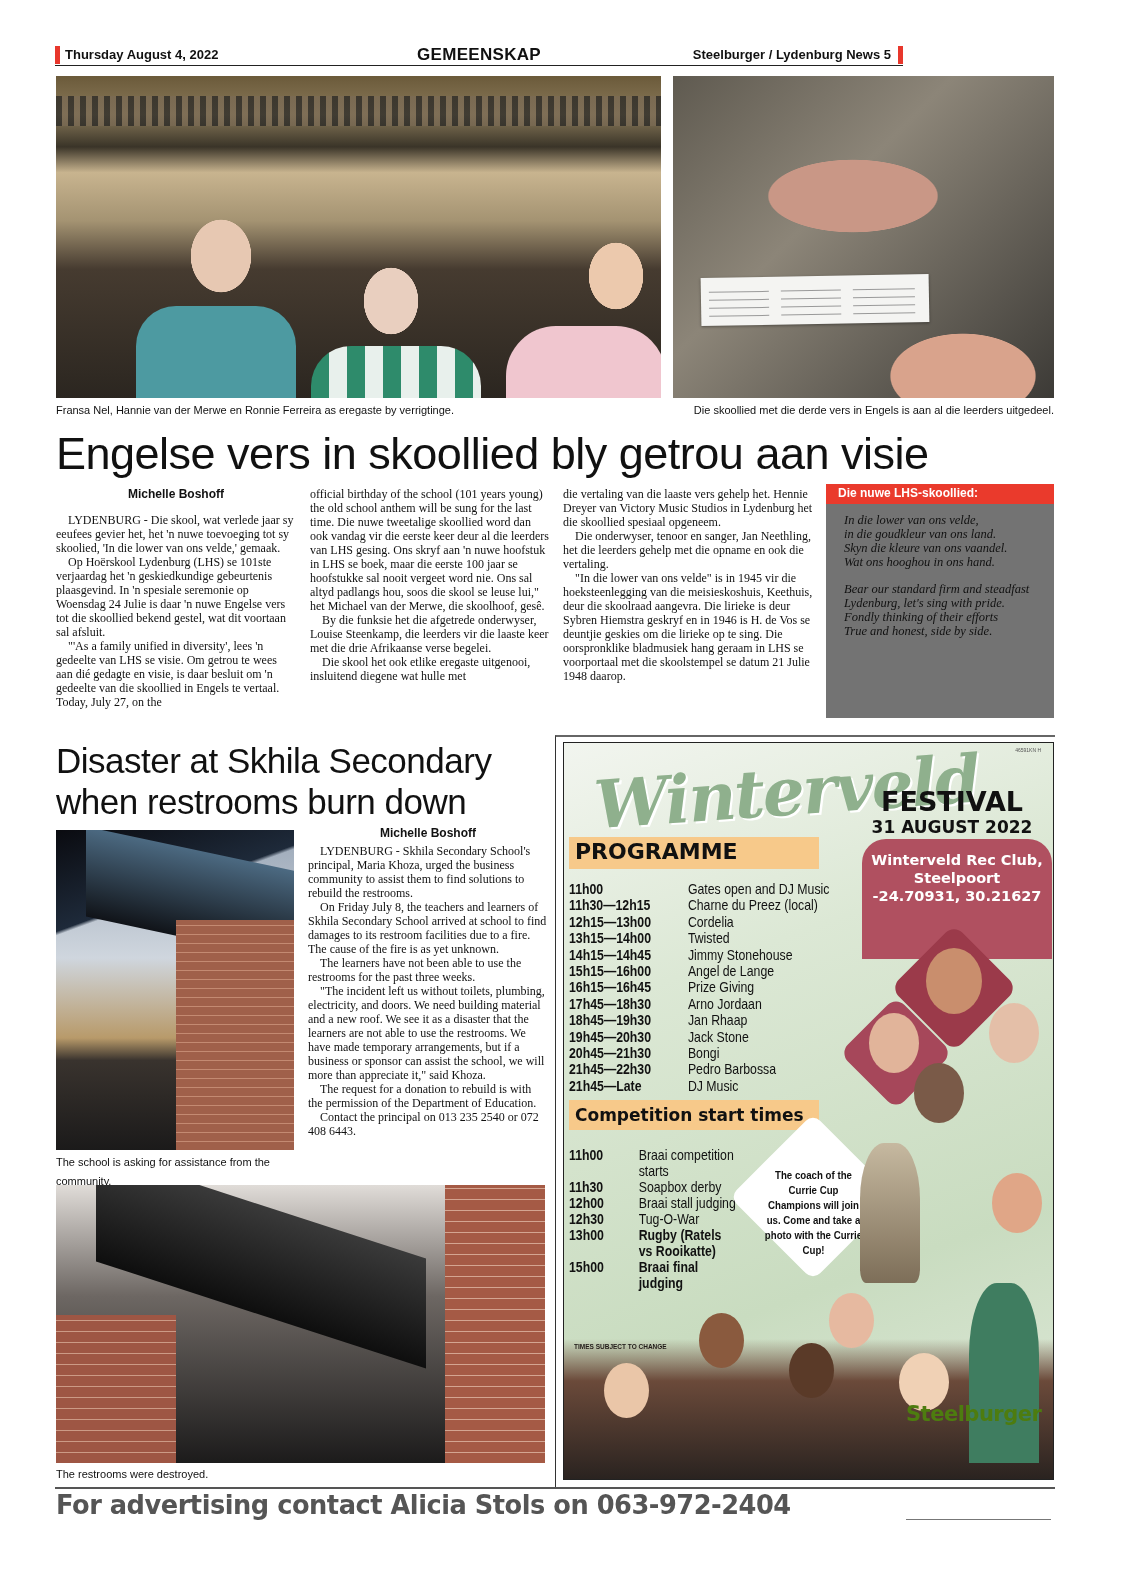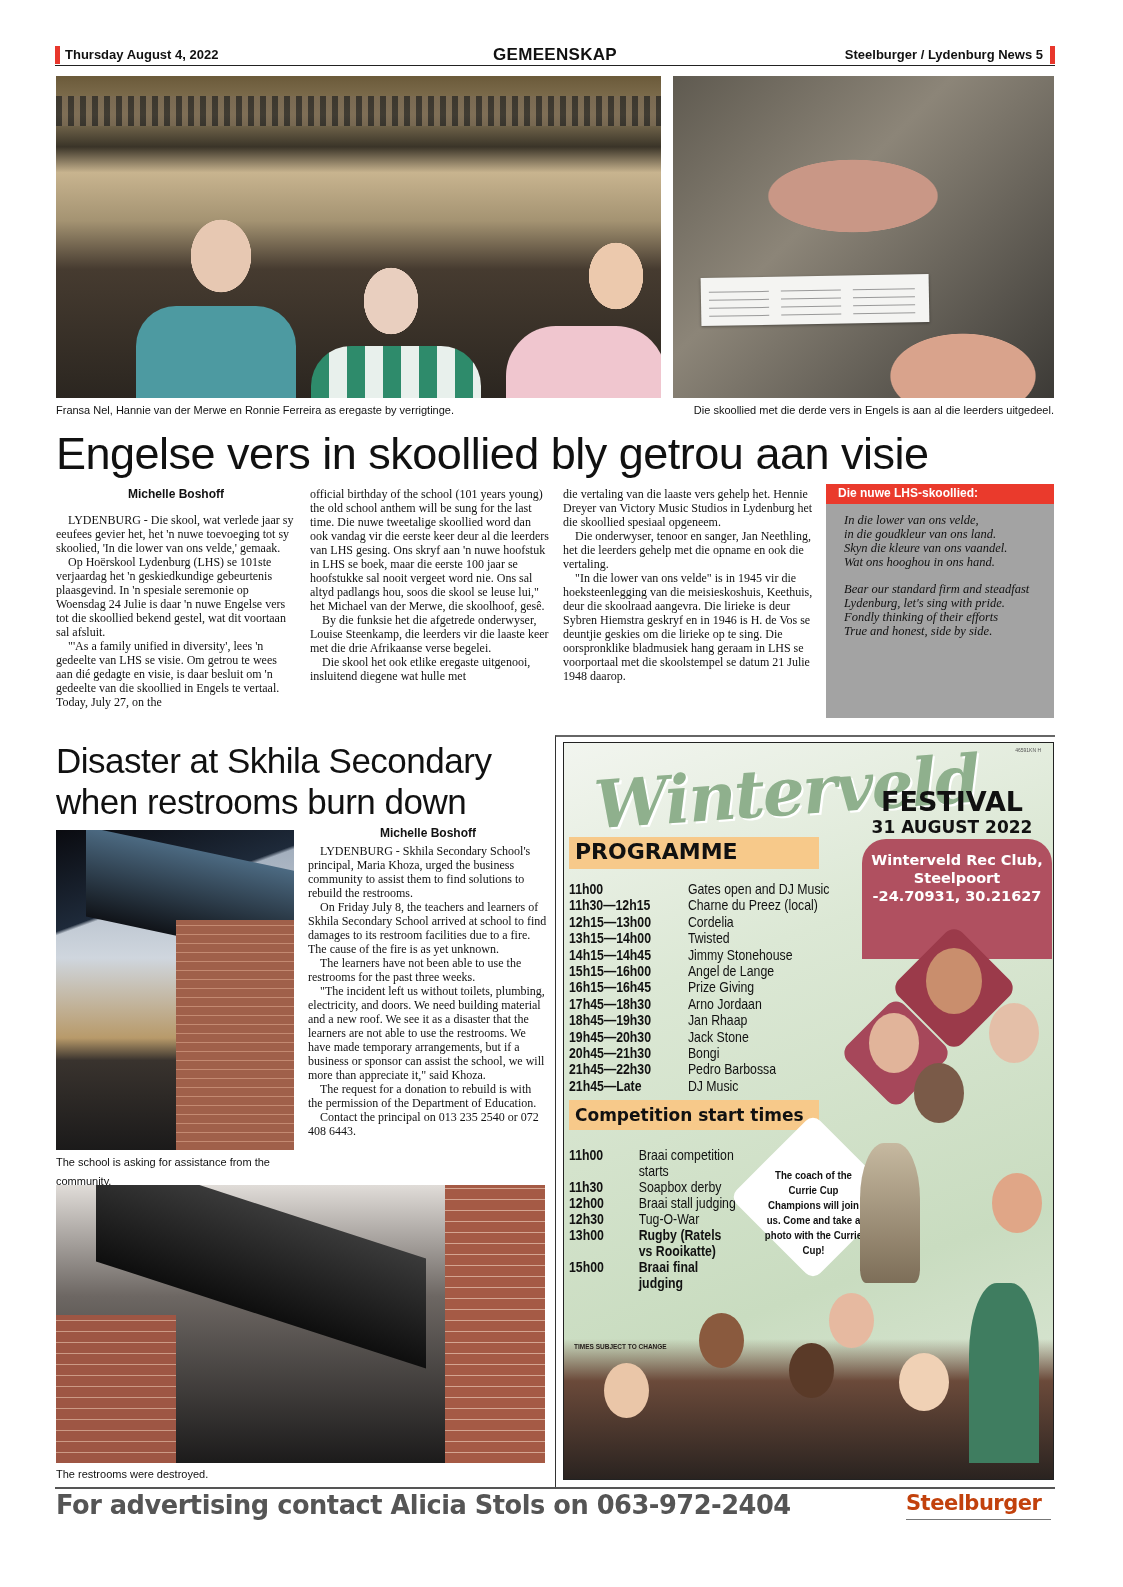--- a/index.html
+++ b/index.html
@@ -1,20 +1,20 @@
 <!DOCTYPE html>
 <html><head>
 <meta charset="utf-8">
 <style>
   * { box-sizing: border-box; margin: 0; padding: 0; }
   html, body { width: 1123px; height: 1587px; background: #fff; overflow: hidden; }
   body { position: relative; font-family: "Liberation Serif", serif; color: #111; }
 
   
-  .masthead { position: absolute; left: 55px; top: 46px; width: 1000px; height: 20px; border-bottom: 1px solid #222; }
+  .masthead { position: absolute; left: 55px; top: 46px; width: 848px; height: 20px; border-bottom: 1px solid #222; }
   .masthead .bar-l { position: absolute; left: 0; top: 0; width: 5px; height: 18px; background: #e8372c; }
   .masthead .bar-r { position: absolute; right: 0; top: 0; width: 5px; height: 18px; background: #e8372c; }
   .masthead .date { position: absolute; left: 10px; top: 1px; font: bold 13px "Liberation Sans", sans-serif; }
   .masthead .section { position: absolute; left: 0; right: 0; top: -1px; text-align: center; font: bold 17px "Liberation Sans", sans-serif; letter-spacing: 0.3px; }
   .masthead .pub { position: absolute; right: 12px; top: 1px; font: bold 13px "Liberation Sans", sans-serif; }
 
   
   .photo { position: absolute; overflow: hidden; }
   .photo-choir { left: 56px; top: 76px; width: 605px; height: 322px;
     background:
@@ -39,21 +39,21 @@
 
   .caption { position: absolute; font: 11px "Liberation Sans", sans-serif; color: #111; }
 
   
   .headline1 { position: absolute; left: 56px; top: 428px; font: 45px "Liberation Sans", sans-serif; letter-spacing: -0.5px; white-space: nowrap; }
   .byline { font: bold 12px "Liberation Sans", sans-serif; text-align: center; }
   .col { position: absolute; font: 12px/14px "Liberation Serif", serif; text-align: left; }
   .col p { text-indent: 12px; }
 
   
-  .songbox { position: absolute; left: 826px; top: 484px; width: 228px; height: 234px; background: #a3a3a3; }
+  .songbox { position: absolute; left: 826px; top: 484px; width: 228px; height: 234px; background: #737373; }
   .songbox .hdr { background: #ea3a2c; color: #fff; font: bold 12px "Liberation Sans", sans-serif; padding: 2px 12px; height: 20px; }
   .songbox .verses { padding: 9px 18px; font: italic 12.5px/14px "Liberation Serif", serif; }
   .songbox .stanza { margin-bottom: 13px; }
 
   
   .headline2 { position: absolute; left: 56px; top: 740px; font: 35px/41px "Liberation Sans", sans-serif; letter-spacing: -0.5px; }
 
   .photo-fire1 { left: 56px; top: 830px; width: 238px; height: 320px;
     background:
       linear-gradient(160deg, #0a0b10 0%, #1e2a3a 25%, transparent 26%),
@@ -91,21 +91,21 @@
   .ad .diamond { position: absolute; left: 190px; top: 395px; width: 118px; height: 118px; background: #fff; transform: rotate(45deg); border-radius: 10px; }
   .ad .cupnote { position: absolute; left: 192px; top: 425px; width: 115px; text-align: center; font: bold 11px/15px "Liberation Sans", sans-serif; color: #111; transform: scaleX(0.88); }
   .ad .subj { position: absolute; left: 10px; top: 600px; font: bold 6.5px "Liberation Sans", sans-serif; color: #111; }
   .ad .face { position: absolute; border-radius: 50%; }
   .ad .hexagon { position: absolute; background: #9b3a4a; transform: rotate(45deg); border-radius: 12px; }
   .ad .crowd { position: absolute; left: 0; bottom: 0; width: 491px; height: 140px; background: linear-gradient(180deg, transparent 0%, #6b4a3a 30%, #2a2320 100%); }
 
   
   .footer-rule { position: absolute; left: 55px; top: 1487px; width: 1000px; height: 2px; background: #555; }
   .footer { position: absolute; left: 56px; top: 1489px; font: bold 27px "DejaVu Sans", sans-serif; color: #555; letter-spacing: -0.5px; transform: scaleX(0.95); transform-origin: left; white-space: nowrap; }
-  .logo { position: absolute; left: 906px; top: 1491px; font: 900 21px "DejaVu Sans", sans-serif; color: #c2410c; letter-spacing: -0.5px; }
+  .logo { position: absolute; left: 906px; top: 1402px; font: 900 21px "DejaVu Sans", sans-serif; color: #4d7c0f; letter-spacing: -0.5px; }
   .logo-sub { position: absolute; left: 906px; top: 1516px; width: 145px; height: 4px; border-bottom: 1px solid #777; font: 4px "Liberation Sans", sans-serif; color: #777; }
 </style>
 </head>
 <body>
 
 <div class="masthead">
   <div class="bar-l"></div>
   <div class="date">Thursday August 4, 2022</div>
   <div class="section">GEMEENSKAP</div>
   <div class="pub">Steelburger / Lydenburg News 5</div>

